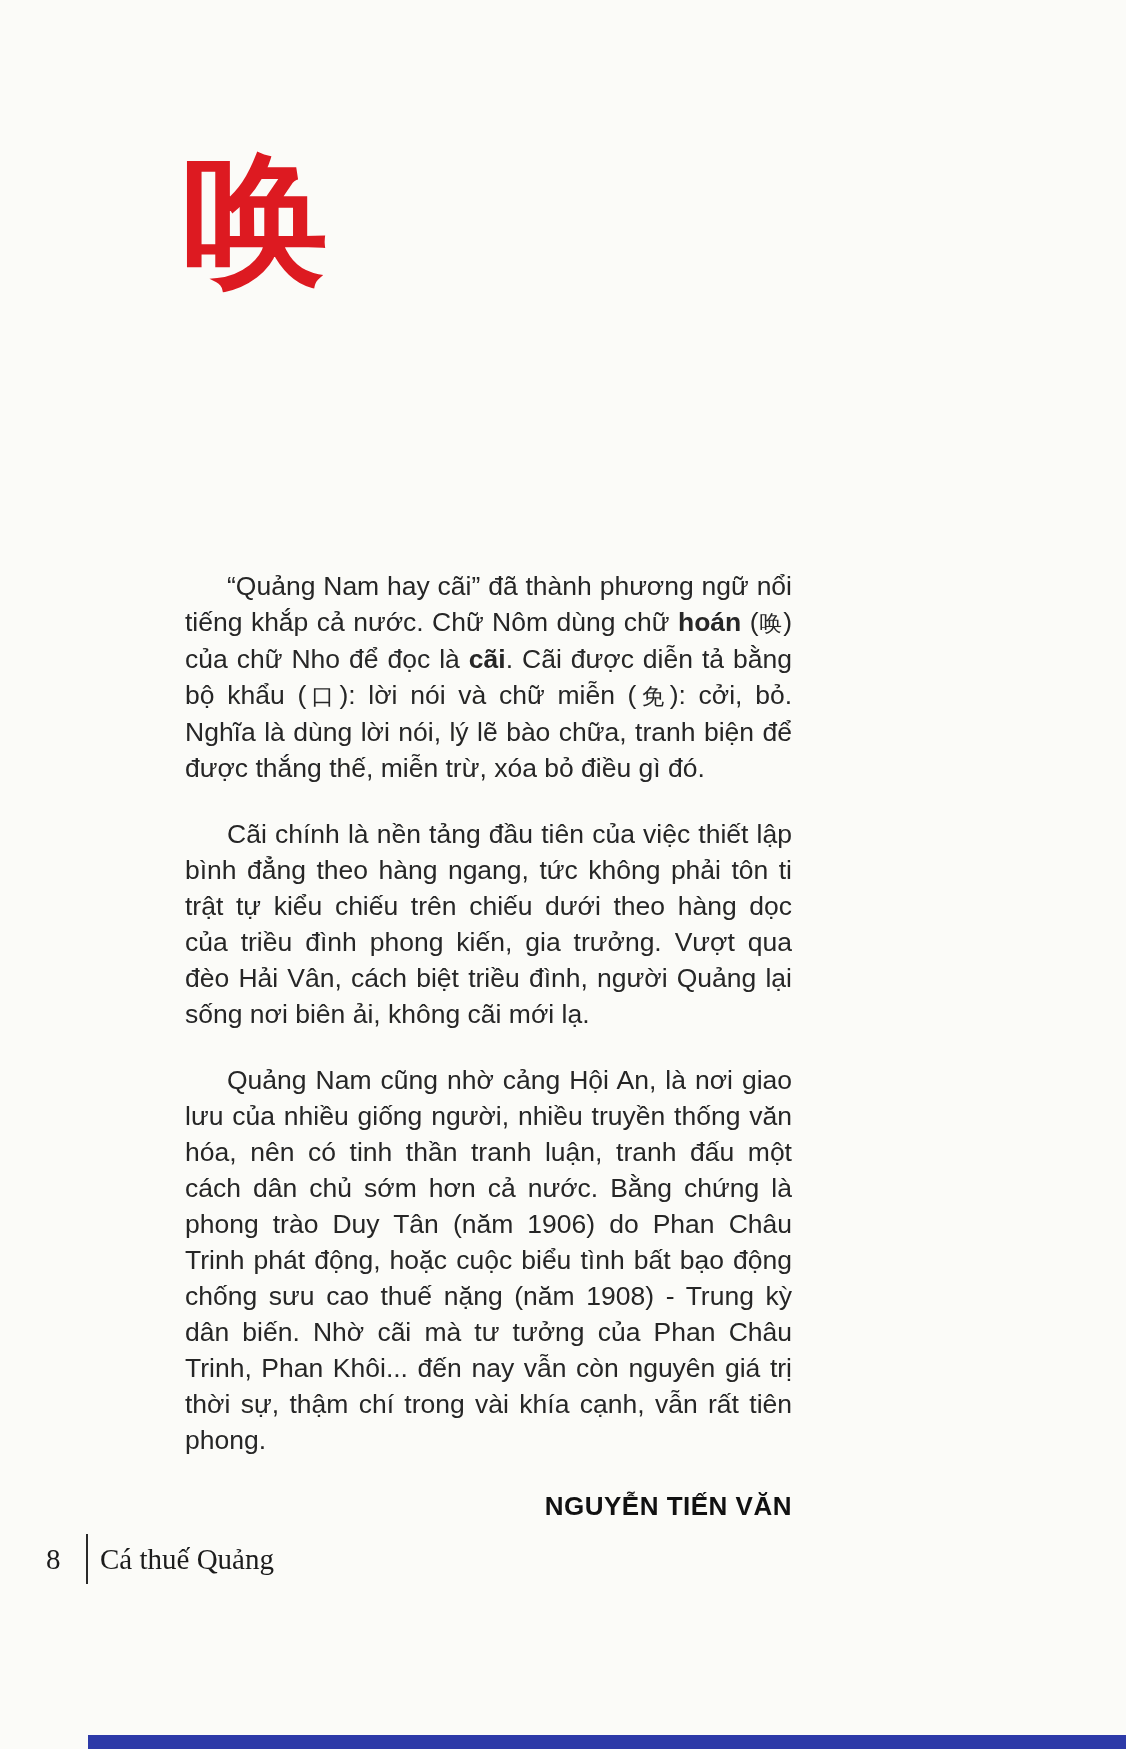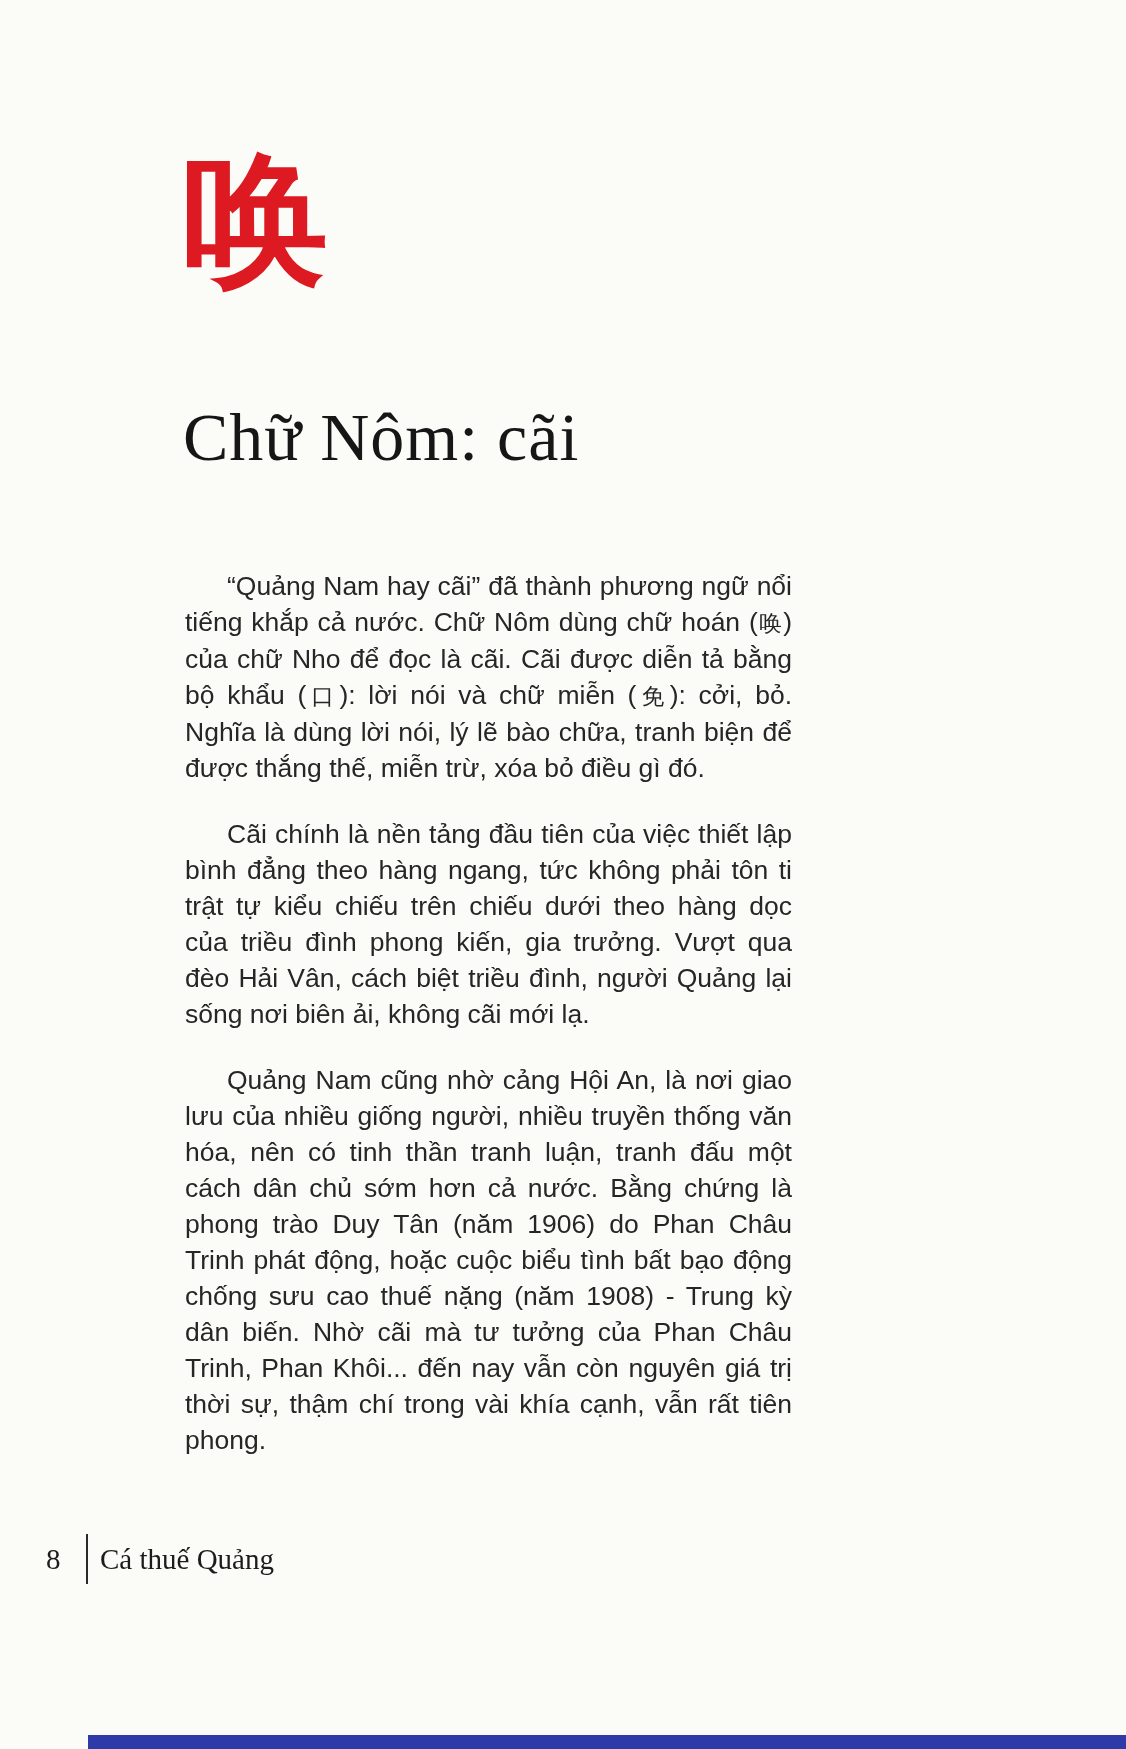--- a/index.html
+++ b/index.html
@@ -44,21 +44,21 @@
     width: 607px;
     font-size: 26.5px;
     line-height: 36px;
     text-align: justify;
     color: #262626;
   }
   .para {
     margin: 0 0 30px 0;
     text-indent: 42px;
   }
-  .para b { font-weight: normal; }
+  .para b { font-weight: bold; }
   .cjk {
     font-family: "DejaVu Sans", "Liberation Sans", sans-serif;
     font-size: 0.85em;
   }
   .author {
     margin-top: 6px;
     text-align: right;
     font-weight: bold;
     font-size: 26px;
     letter-spacing: 0.5px;
@@ -95,30 +95,30 @@
     background: #2d3aa8;
   }
 </style>
 </head>
 <body>
 
 <div class="page">
 
   <div class="red-glyph">唤</div>
 
-  <h1 class="title">Chữ Nôm: cãi</h1>
 
   <div class="body-text">
 
     <p class="para"><span>“Quảng Nam hay cãi” đã thành phương ngữ nổi tiếng khắp cả nước. Chữ Nôm dùng chữ </span><b>hoán</b><span> (</span><span class="cjk">唤</span><span>) của chữ Nho để đọc là </span><b>cãi</b><span>. Cãi được diễn tả bằng bộ khẩu (</span><span class="cjk">口</span><span>): lời nói và chữ miễn (</span><span class="cjk">免</span><span>): cởi, bỏ. Nghĩa là dùng lời nói, lý lẽ bào chữa, tranh biện để được thắng thế, miễn trừ, xóa bỏ điều gì đó.</span></p>
 
     <p class="para"><span>Cãi chính là nền tảng đầu tiên của việc thiết lập bình đẳng theo hàng ngang, tức không phải tôn ti trật tự kiểu chiếu trên chiếu dưới theo hàng dọc của triều đình phong kiến, gia trưởng. Vượt qua đèo Hải Vân, cách biệt triều đình, người Quảng lại sống nơi biên ải, không cãi mới lạ.</span></p>
 
     <p class="para"><span>Quảng Nam cũng nhờ cảng Hội An, là nơi giao lưu của nhiều giống người, nhiều truyền thống văn hóa, nên có tinh thần tranh luận, tranh đấu một cách dân chủ sớm hơn cả nước. Bằng chứng là phong trào Duy Tân (năm 1906) do Phan Châu Trinh phát động, hoặc cuộc biểu tình bất bạo động chống sưu cao thuế nặng (năm 1908) - Trung kỳ dân biến. Nhờ cãi mà tư tưởng của Phan Châu Trinh, Phan Khôi... đến nay vẫn còn nguyên giá trị thời sự, thậm chí trong vài khía cạnh, vẫn rất tiên phong.</span></p>
 
+    <div class="author">NGUYỄN TIẾN VĂN</div>
   </div>
 
   <div class="footer">
     <span class="pagenum">8</span>
     <span class="divider"></span>
     <span class="booktitle">Cá thuế Quảng</span>
   </div>
 
   <div class="bottom-bar"></div>
 

